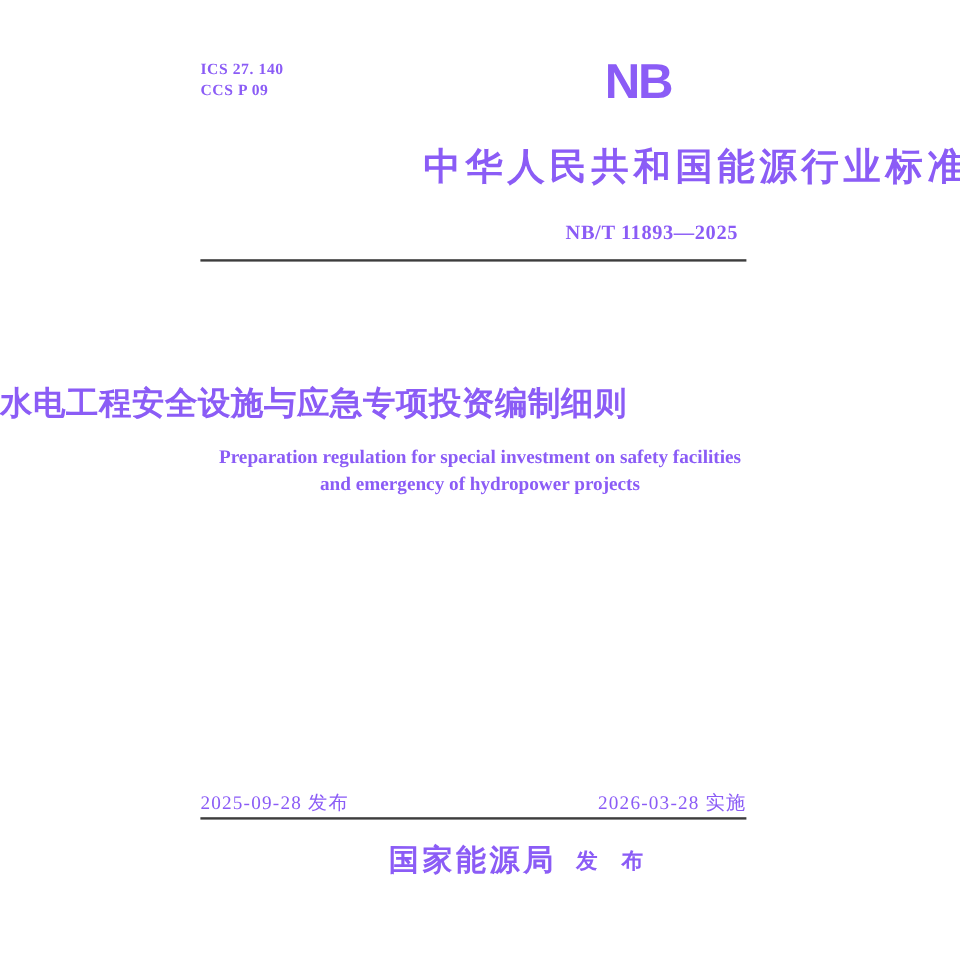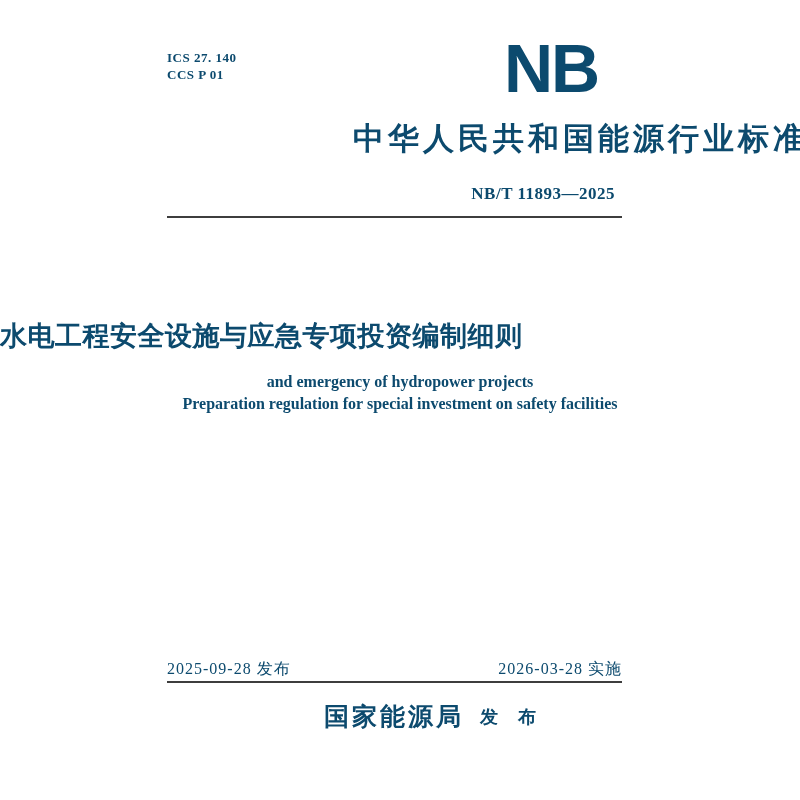--- a/index.html
+++ b/index.html
@@ -1,41 +1,41 @@
 <!DOCTYPE html>
 <html><head>
 <meta charset="utf-8">
 <style>
   html, body { margin: 0; padding: 0; background: #ffffff; }
   .page {
     position: relative;
     width: 800px;
     height: 800px;
     background: #ffffff;
-    color: #0c4a6e;
+    color: #8b5cf6;
     font-family: "Liberation Serif", "DejaVu Serif", serif;
     overflow: hidden;
   }
   .ics-block {
     position: absolute;
     left: 167px;
     top: 49px;
     font-size: 13px;
     font-weight: bold;
     line-height: 17px;
     letter-spacing: 0.5px;
     font-family: "Liberation Serif", "DejaVu Serif", serif;
   }
   .nb-logo {
     position: absolute;
     left: 504px;
     top: 36px;
     font-family: "Liberation Sans", "DejaVu Sans", sans-serif;
     font-weight: bold;
-    font-size: 68px;
+    font-size: 41px;
     line-height: 64px;
     letter-spacing: -2px;
   }
   .standard-type {
     position: absolute;
     left: 8px;
     top: 118px;
     width: 800px;
     text-align: right;
     font-size: 31px;
@@ -116,36 +116,36 @@
     vertical-align: 2px;
   }
 </style>
 </head>
 <body>
 
 <div class="page">
 
   <div class="ics-block">
     <div>ICS 27. 140</div>
-    <div>CCS P 01</div>
+    <div>CCS P 09</div>
   </div>
 
   <div class="nb-logo">NB</div>
 
   <div class="standard-type">中华人民共和国能源行业标准</div>
 
   <div class="standard-number">NB/T 11893—2025</div>
 
   <div class="rule rule-top"></div>
 
   <div class="title-cn">水电工程安全设施与应急专项投资编制细则</div>
 
   <div class="title-en">
+    <div>Preparation regulation for special investment on safety facilities</div>
     <div>and emergency of hydropower projects</div>
-    <div>Preparation regulation for special investment on safety facilities</div>
   </div>
 
   <div class="dates-row">
     <span>2025-09-28 发布</span>
     <span>2026-03-28 实施</span>
   </div>
 
   <div class="rule rule-bottom"></div>
 
   <div class="publisher-row">

